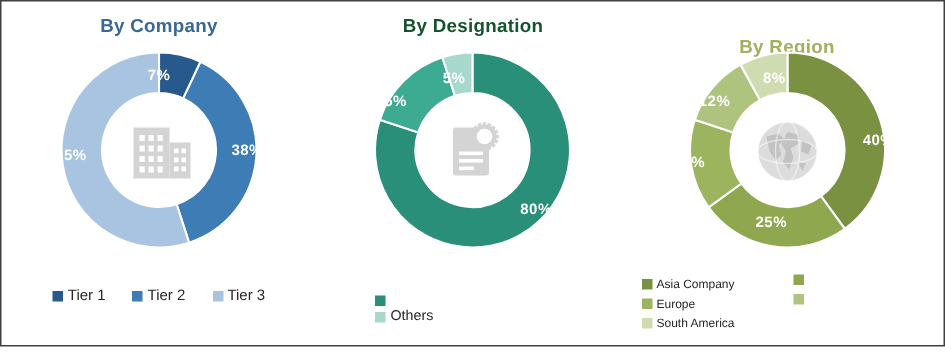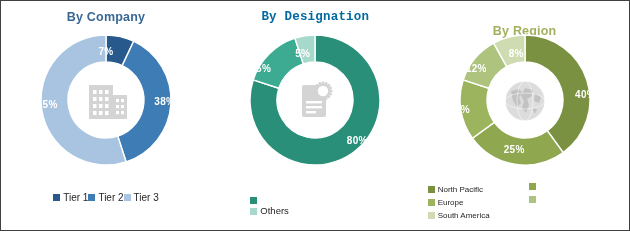--- a/index.html
+++ b/index.html
@@ -108,21 +108,21 @@
     margin-right: 3px;
     flex: none;
   }
 
   
   #panel-company .legend {
     bottom: 26px;
   }
   #panel-company .legend-row {
     justify-content: center;
-    gap: 0;
+    gap: 18px;
   }
   #panel-company .legend-item {
     font-size: 10px;
   }
 
   
   #panel-designation .legend {
     bottom: 12px;
     padding-left: 40px;
   }
@@ -213,21 +213,21 @@
         </div>
         <div class="legend-item">
           <span class="swatch" style="background:#a8c4e0"></span>
           <span>Tier 3</span>
         </div>
       </div>
     </div>
   </div>
 
   <div class="panel" id="panel-designation">
-    <div class="panel-title" id="title-designation" style="color: #0369a1; font-family: Liberation Mono, monospace;">By Designation</div>
+    <div class="panel-title" id="title-designation" style="color: #14532d;">By Designation</div>
 
     <div class="donut-wrap">
       <div class="donut">
         <svg id="svg-designation" viewBox="0 0 134 134">
             <path d="M67,2 A65,65 0 1 1 5.18132644081502,46.9138953656284 L30.85985238078417,55.25735421375199 A38,38 0 1 0 67,29 Z" fill="#2a8f78" stroke="#ffffff" stroke-width="1.4"></path>
             <path d="M5.18132644081502,46.9138953656284 A65,65 0 0 1 46.913895365628406,5.18132644081502 L55.257354213751995,30.85985238078417 A38,38 0 0 0 30.85985238078417,55.25735421375199 Z" fill="#3cab92" stroke="#ffffff" stroke-width="1.4"></path>
             <path d="M46.913895365628406,5.18132644081502 A65,65 0 0 1 66.99999999999999,2 L67,29 A38,38 0 0 0 55.257354213751995,30.85985238078417 Z" fill="#a6d8cc" stroke="#ffffff" stroke-width="1.4"></path>
           </svg>
       </div>
 
@@ -308,21 +308,21 @@
       <div class="slice-label" id="lbl-r-2" style="left:19%;top:56%;">15%</div>
       <div class="slice-label" id="lbl-r-3" style="left:27%;top:26%;">12%</div>
       <div class="slice-label" id="lbl-r-4" style="left:46%;top:15%;">8%</div>
     </div>
 
     <div class="legend">
       <div class="legend-grid">
         <div class="legend-cell">
           <div class="legend-item">
             <span class="swatch" style="background:#7b9142"></span>
-            <span>North Pacific</span>
+            <span>Asia Company</span>
           </div>
         </div>
         <div class="legend-cell">
           <div class="legend-item">
             <span class="swatch" style="background:#8fa84f"></span>
           </div>
         </div>
         <div class="legend-cell">
           <div class="legend-item">
             <span class="swatch" style="background:#9cb45e"></span>

